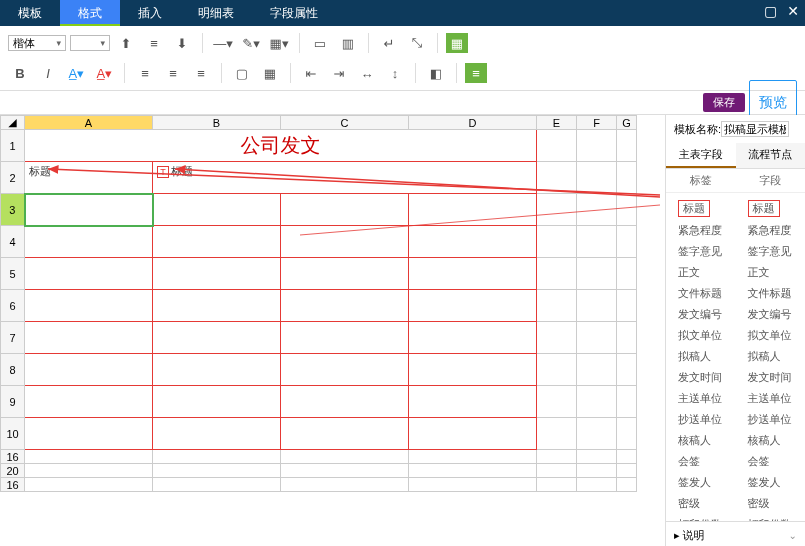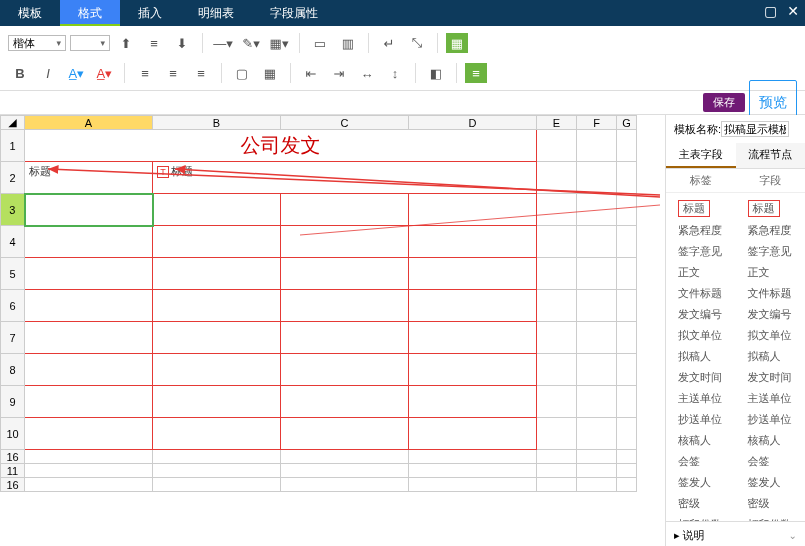--- a/index.html
+++ b/index.html
@@ -254,21 +254,21 @@
             <th class="rowh">16</th>
             <td></td>
             <td></td>
             <td></td>
             <td></td>
             <td></td>
             <td></td>
             <td></td>
           </tr>
           <tr class="short">
-            <th class="rowh">11</th>
+            <th class="rowh">20</th>
             <td></td>
             <td></td>
             <td></td>
             <td></td>
             <td></td>
             <td></td>
             <td></td>
           </tr>
           <tr class="short">
             <th class="rowh">16</th>

